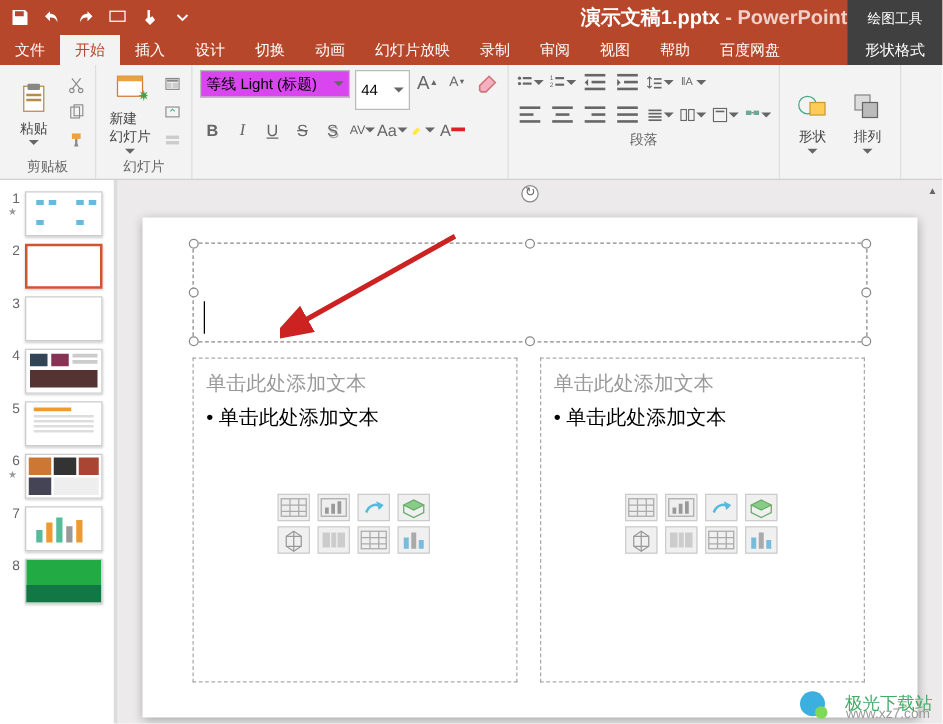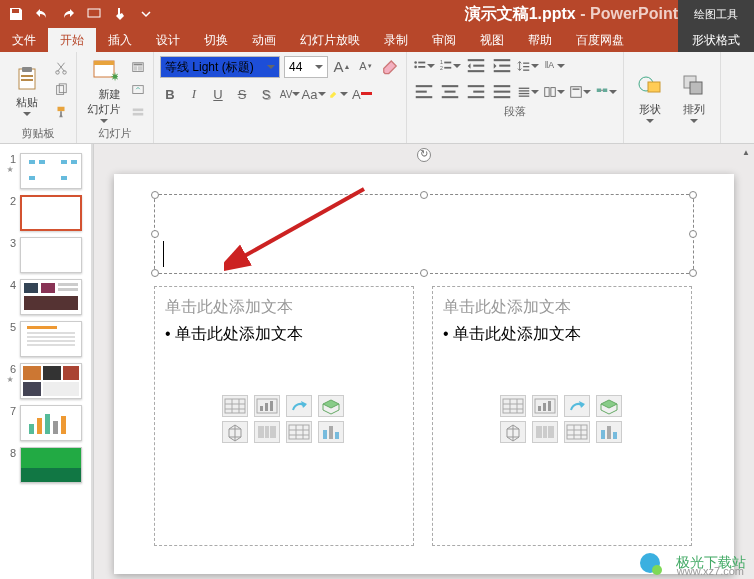--- a/index.html
+++ b/index.html
@@ -24,22 +24,22 @@
 .group-row { display: flex; align-items: center; gap: 4px; flex: 1; }
 .group-label { text-align: center; font-size: 11px; color: #666; padding: 2px 0; position: relative; }
 
 .big-btn { width: 42px; display: flex; flex-direction: column; align-items: center; justify-content: center; gap: 2px; font-size: 11px; color: #444; }
 .big-btn .bicon { width: 28px; height: 28px; }
 .small-col { display: flex; flex-direction: column; gap: 4px; }
 .small-btn { width: 18px; height: 18px; display: flex; align-items: center; justify-content: center; }
 .small-btn svg { width: 14px; height: 14px; }
 
 .font-group .row1 { display: flex; gap: 4px; }
-.font-select { background: #1d4ed8; border: 1px solid #bbb; height: 22px; padding: 0 4px; font-size: 12px; min-width: 120px; display: flex; align-items: center; justify-content: space-between; }
-.size-select { background: #fff; border: 1px solid #bbb; height: 22px; width: 44px; padding: 0 4px; display: flex; align-items: center; justify-content: space-between; }
+.font-select { background: #d946ef; border: 1px solid #bbb; height: 22px; padding: 0 4px; font-size: 12px; min-width: 120px; display: flex; align-items: center; justify-content: space-between; }
+.size-select { background: #fff; border: 1px solid #bbb; height: 32px; width: 44px; padding: 0 4px; display: flex; align-items: center; justify-content: space-between; }
 .caret { width: 0; height: 0; border-left: 4px solid transparent; border-right: 4px solid transparent; border-top: 4px solid #666; }
 .font-btn { width: 20px; height: 20px; display: flex; align-items: center; justify-content: center; color: #666; font-size: 13px; }
 .font-row2 { display: flex; gap: 4px; margin-top: 6px; }
 .bold { font-weight: bold; }
 .italic { font-style: italic; font-family: serif; }
 .underline { text-decoration: underline; }
 .strike { text-decoration: line-through; }
 
 .para-group .pgrid { display: flex; flex-direction: column; gap: 6px; }
 .prow { display: flex; gap: 4px; }
@@ -195,21 +195,21 @@
   </div>
 
   <div class="group">
     <div class="group-row">
       <div class="big-btn">
         <svg class="bicon" viewBox="0 0 28 28">
             <rect x="4" y="4" width="20" height="16" fill="#fff" stroke="#d07a3a"></rect>
             <rect x="4" y="4" width="20" height="4" fill="#e8a33d"></rect>
             <text x="20" y="24" font-size="12" fill="#4a9e4a">✷</text>
           </svg>
-        <span style="white-space:pre-line;text-align:right">新建
+        <span style="white-space:pre-line;text-align:left">新建
 幻灯片</span>
         <span class="caret"></span>
       </div>
       <div class="small-col">
         <span class="small-btn">
             <svg viewBox="0 0 16 16">
               <rect x="2" y="2" width="12" height="10" fill="none" stroke="#888"></rect>
               <rect x="3" y="3" width="10" height="2" fill="#888"></rect>
               <rect x="3" y="6" width="4" height="5" fill="#ccc"></rect>
               <rect x="8" y="6" width="5" height="5" fill="#ccc"></rect>

